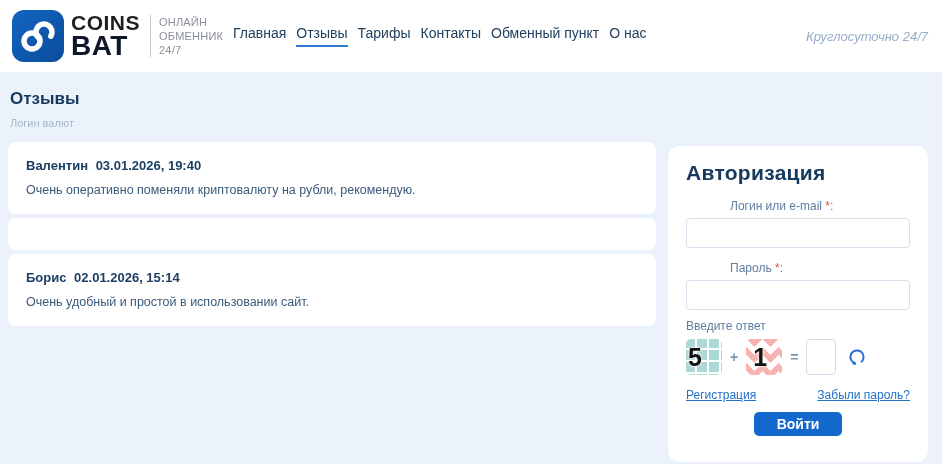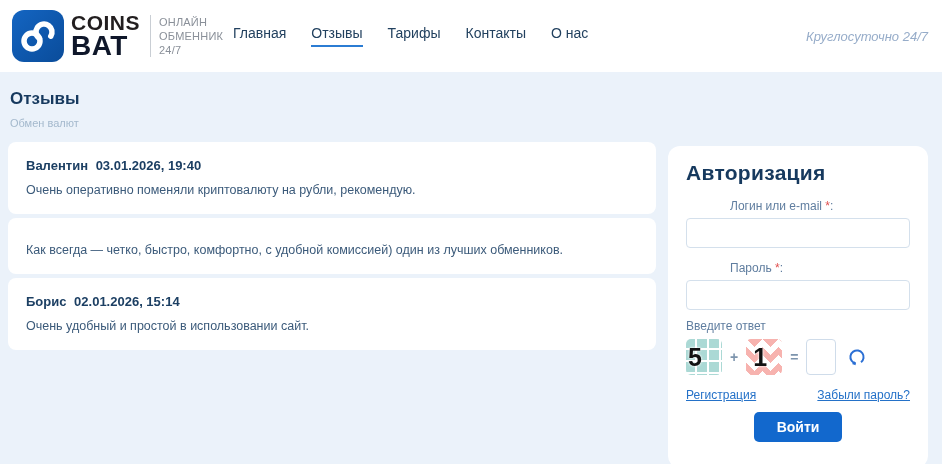--- a/index.html
+++ b/index.html
@@ -19,21 +19,21 @@
   .logo { display:flex; align-items:center; gap:7px; cursor:pointer; }
   .logo-icon { width:52px; height:52px; display:block; }
   .wordmark { line-height:0.95; font-weight:800; letter-spacing:.5px; }
   .wordmark .coins { font-size:21px; color:#221e1f; display:block; }
   .wordmark .bat   { font-size:28px; color:#0f172a; display:block; }
   .logo-divider { width:1px; height:42px; background:#c9ced4; margin:0 8px 0 10px; }
   .tagline {
     width:72px; font-size:11px; line-height:1.3; color:#8a9099;
     letter-spacing:.2px;
   }
-  .nav { display:flex; align-items:center; gap:25px; margin-left:2px; }
+  .nav { display:flex; align-items:center; gap:10px; margin-left:2px; }
   .nav-item {
     font-size:14px; color:#22415f; text-decoration:none; cursor:pointer;
     padding-bottom:4px; border-bottom:2px solid transparent; white-space:nowrap;
   }
   .nav-item.active { border-bottom-color:#2b7cd3; }
   .schedule { margin-left:auto; font-size:13px; color:#96acc9;font-style:italic; }
 
   
   .main {
     background:#ebf2fa; height:392px;
@@ -100,21 +100,21 @@
     width:30px; height:36px; border:1px solid #cfdcea; border-radius:4px;
     text-align:center; font-size:14px; color:#1c3f63; outline:none;
   }
   .refresh-btn { background:none; border:none; cursor:pointer; display:flex; padding:0; margin-left:2px; }
 
   .auth-links { display:flex; justify-content:space-between; margin-top:13px;align-items:flex-end; }
   .auth-link { font-size:12px; color:#2471c8; text-decoration:underline; cursor:pointer; }
 
   .submit-btn {
     display:block; margin:10px auto 8px;
-    min-width:88px; height:30px; padding:0 20px;
+    min-width:88px; height:24px; padding:0 20px;
     background:#1268cd; color:#fff; font-size:14px; font-weight:600;
     border:none; border-radius:5px; cursor:pointer;
     font-family:"Liberation Sans","DejaVu Sans",sans-serif;
   }
 </style>
 </head>
 <body>
 
 <header class="header">
   <div class="logo">
@@ -137,43 +137,43 @@
     </div>
   </div>
   <div class="logo-divider"></div>
   <div class="tagline">ОНЛАЙН ОБМЕННИК 24/7</div>
 
   <nav class="nav">
     <a class="nav-item">Главная</a>
     <a class="nav-item active">Отзывы</a>
     <a class="nav-item">Тарифы</a>
     <a class="nav-item">Контакты</a>
+    <a class="nav-item">Обменный пункт</a>
     <a class="nav-item">О нас</a>
   </nav>
 
   <div class="schedule">Круглосуточно 24/7</div>
 </header>
 
 <main class="main">
   <h1 class="page-title">Отзывы</h1>
-  <div class="breadcrumb">Обмен валют</div>
+  <div class="breadcrumb">Логин валют</div>
 
   <div class="columns">
 
     <section class="reviews-col">
       <article class="review-card">
         <div class="review-head">
           <span>Валентин</span>
           <span class="review-date">03.01.2026, 19:40</span>
         </div>
         <p class="review-text">Очень оперативно поменяли криптовалюту на рубли, рекомендую.</p>
       </article>
 
       <article class="review-card">
-        <p class="review-text">Как всегда — четко, быстро, комфортно, с удобной комиссией) один из лучших обменников.</p>
       </article>
 
 
       <article class="review-card">
         <div class="review-head">
           <span>Борис</span>
           <span class="review-date">02.01.2026, 15:14</span>
         </div>
         <p class="review-text">Очень удобный и простой в использовании сайт.</p>
       </article>

